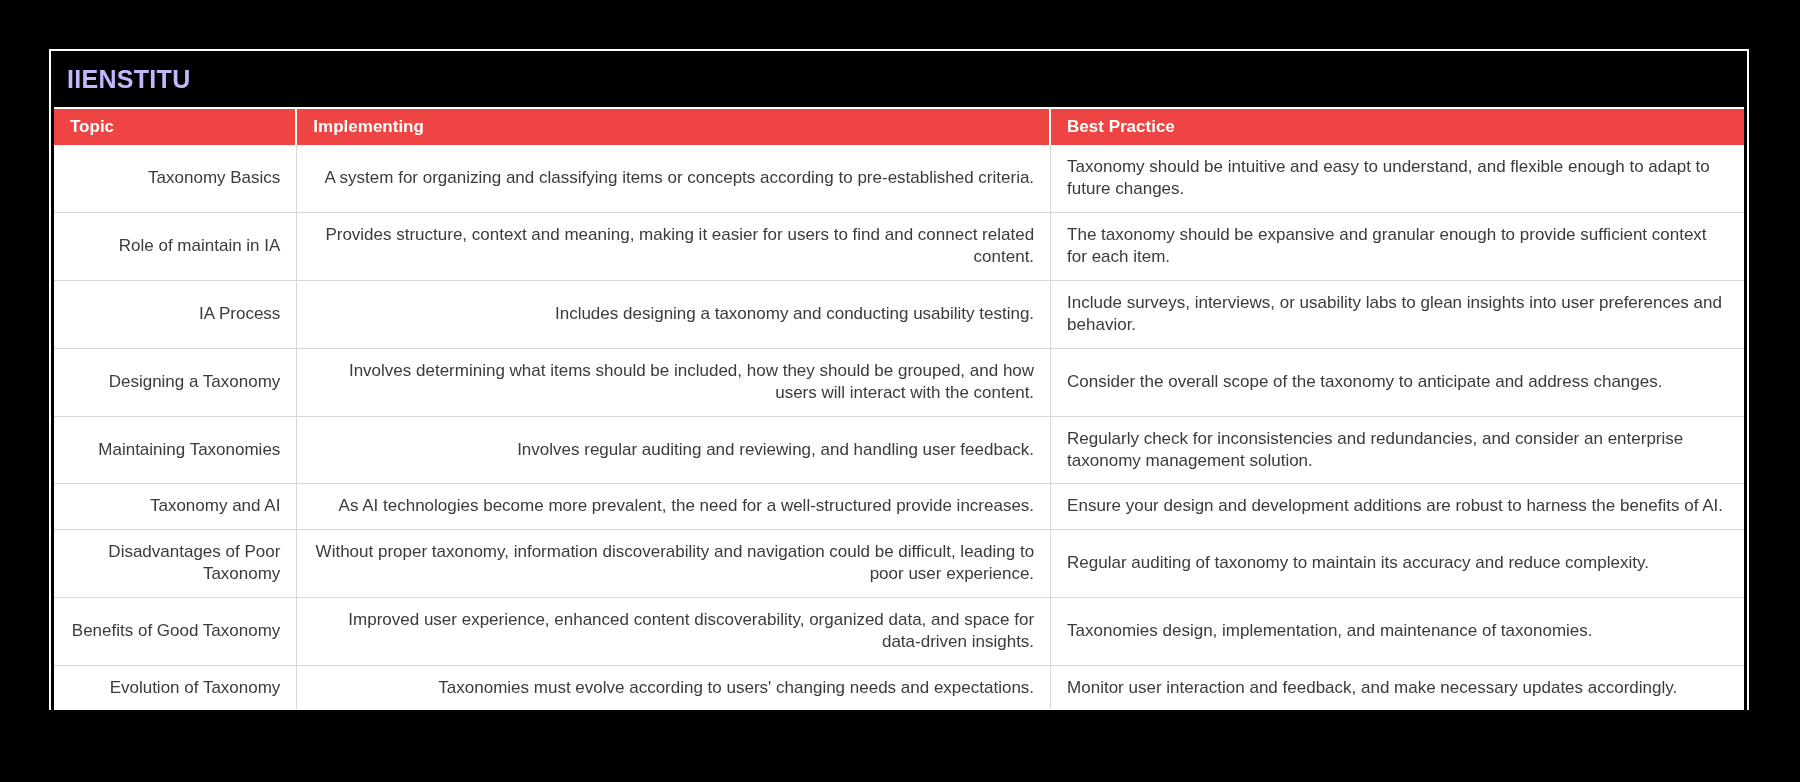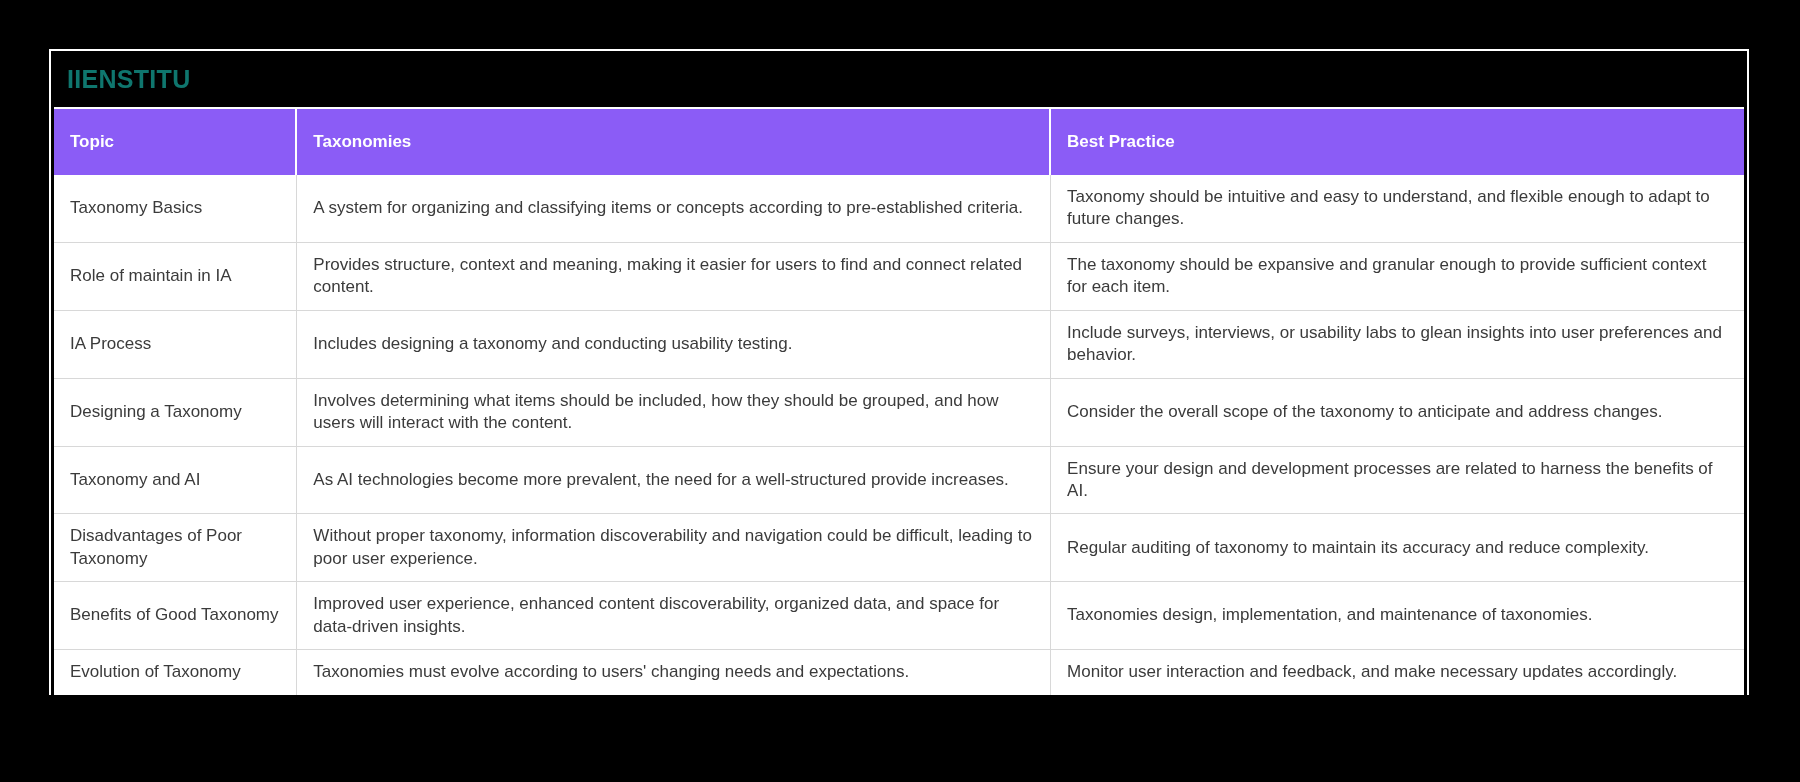--- a/index.html
+++ b/index.html
@@ -19,56 +19,57 @@
     left: 49px;
     top: 49px;
     width: 1700px;
     box-sizing: border-box;
     border: 2px solid #ffffff;
     border-bottom: none;
     background: #000000;
     padding: 0 3px;
   }
   .brand-title {
-    color: #0f766e;
+    color: #c4b5fd;
     font-weight: bold;
     font-size: 25px;
     letter-spacing: 0.3px;
     padding: 14px 13px 13px 13px;
     background: #000000;
   }
   table.data-table {
     width: 100%;
     border-collapse: separate;
     border-spacing: 0;
     background: #ffffff;
     border-top: 2px solid #ffffff;
   }
   table.data-table thead th {
-    background: #8b5cf6;
+    background: #ef4444;
     color: #ffffff;
     font-weight: bold;
     font-size: 17px;
     text-align: left;
-    padding: 23px 16px;
+    padding: 8px 16px;
     vertical-align: middle;
   }
   table.data-table thead th:not(:last-child) {
     border-right: 2px solid #ffffff;
   }
   table.data-table tbody td {
     color: #3b3b3b;
     font-size: 17px;
     line-height: 1.32;
     padding: 11px 16px;
     vertical-align: middle;
     background: #ffffff;
   }
   table.data-table tbody td:not(:last-child) {
     border-right: 1px solid #d8d8d8;
+    text-align: right;
   }
   table.data-table tbody tr:not(:first-child) td {
     border-top: 1px solid #d8d8d8;
   }
   col.c-topic { width: 14.4%; }
   col.c-desc  { width: 44.6%; }
   col.c-best  { width: 41.0%; }
 </style>
 </head>
 <body>
@@ -77,21 +78,21 @@
   <div class="brand-title">IIENSTITU</div>
   <table class="data-table">
     <colgroup>
       <col class="c-topic">
         <col class="c-desc">
         <col class="c-best">
     </colgroup>
     <thead>
       <tr>
         <th>Topic</th>
-        <th>Taxonomies</th>
+        <th>Implementing</th>
         <th>Best Practice</th>
       </tr>
     </thead>
     <tbody>
       <tr>
         <td>Taxonomy Basics</td>
         <td>A system for organizing and classifying items or concepts according to pre-established criteria.</td>
         <td>Taxonomy should be intuitive and easy to understand, and flexible enough to adapt to future changes.</td>
       </tr>
       <tr>
@@ -103,23 +104,28 @@
         <td>IA Process</td>
         <td>Includes designing a taxonomy and conducting usability testing.</td>
         <td>Include surveys, interviews, or usability labs to glean insights into user preferences and behavior.</td>
       </tr>
       <tr>
         <td>Designing a Taxonomy</td>
         <td>Involves determining what items should be included, how they should be grouped, and how users will interact with the content.</td>
         <td>Consider the overall scope of the taxonomy to anticipate and address changes.</td>
       </tr>
       <tr>
+        <td>Maintaining Taxonomies</td>
+        <td>Involves regular auditing and reviewing, and handling user feedback.</td>
+        <td>Regularly check for inconsistencies and redundancies, and consider an enterprise taxonomy management solution.</td>
+      </tr>
+      <tr>
         <td>Taxonomy and AI</td>
         <td>As AI technologies become more prevalent, the need for a well-structured provide increases.</td>
-        <td>Ensure your design and development processes are related to harness the benefits of AI.</td>
+        <td>Ensure your design and development additions are robust to harness the benefits of AI.</td>
       </tr>
       <tr>
         <td>Disadvantages of Poor Taxonomy</td>
         <td>Without proper taxonomy, information discoverability and navigation could be difficult, leading to poor user experience.</td>
         <td>Regular auditing of taxonomy to maintain its accuracy and reduce complexity.</td>
       </tr>
       <tr>
         <td>Benefits of Good Taxonomy</td>
         <td>Improved user experience, enhanced content discoverability, organized data, and space for data-driven insights.</td>
         <td>Taxonomies design, implementation, and maintenance of taxonomies.</td>

